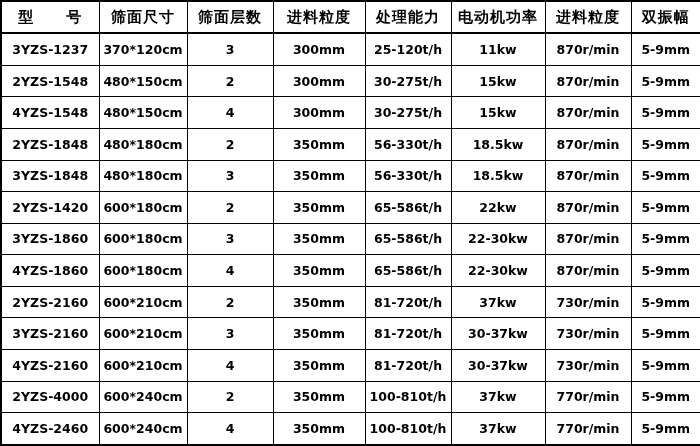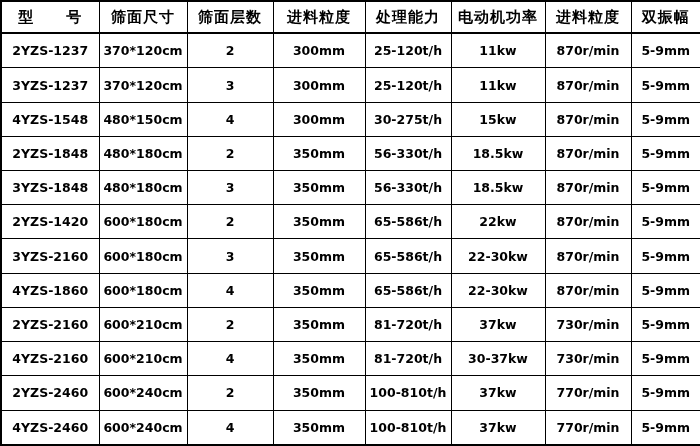--- a/index.html
+++ b/index.html
@@ -83,51 +83,51 @@
       <th>筛面尺寸</th>
       <th>筛面层数</th>
       <th>进料粒度</th>
       <th>处理能力</th>
       <th>电动机功率</th>
       <th>进料粒度</th>
       <th>双振幅</th>
     </tr>
   </thead>
   <tbody id="spec-body">
-  <tr>
-        <td>2YZS-1237</td>
+      <tr>
+        <td>3YZS-1237</td>
         <td>370*120cm</td>
-        <td>2</td>
+        <td>3</td>
         <td>300mm</td>
         <td>25-120t/h</td>
         <td>11kw</td>
         <td>870r/min</td>
         <td>5-9mm</td>
       </tr>
       <tr>
-        <td>3YZS-1237</td>
-        <td>370*120cm</td>
-        <td>3</td>
-        <td>300mm</td>
-        <td>25-120t/h</td>
-        <td>11kw</td>
-        <td>870r/min</td>
-        <td>5-9mm</td>
-      </tr>
-      <tr>
-        <td>4YZS-1548</td>
+        <td>2YZS-1548</td>
         <td>480*150cm</td>
-        <td>4</td>
+        <td>2</td>
         <td>300mm</td>
         <td>30-275t/h</td>
         <td>15kw</td>
         <td>870r/min</td>
         <td>5-9mm</td>
       </tr>
       <tr>
+        <td>4YZS-1548</td>
+        <td>480*150cm</td>
+        <td>4</td>
+        <td>300mm</td>
+        <td>30-275t/h</td>
+        <td>15kw</td>
+        <td>870r/min</td>
+        <td>5-9mm</td>
+      </tr>
+      <tr>
         <td>2YZS-1848</td>
         <td>480*180cm</td>
         <td>2</td>
         <td>350mm</td>
         <td>56-330t/h</td>
         <td>18.5kw</td>
         <td>870r/min</td>
         <td>5-9mm</td>
       </tr>
       <tr>
@@ -144,21 +144,21 @@
         <td>2YZS-1420</td>
         <td>600*180cm</td>
         <td>2</td>
         <td>350mm</td>
         <td>65-586t/h</td>
         <td>22kw</td>
         <td>870r/min</td>
         <td>5-9mm</td>
       </tr>
       <tr>
-        <td>3YZS-2160</td>
+        <td>3YZS-1860</td>
         <td>600*180cm</td>
         <td>3</td>
         <td>350mm</td>
         <td>65-586t/h</td>
         <td>22-30kw</td>
         <td>870r/min</td>
         <td>5-9mm</td>
       </tr>
       <tr>
         <td>4YZS-1860</td>
@@ -174,31 +174,41 @@
         <td>2YZS-2160</td>
         <td>600*210cm</td>
         <td>2</td>
         <td>350mm</td>
         <td>81-720t/h</td>
         <td>37kw</td>
         <td>730r/min</td>
         <td>5-9mm</td>
       </tr>
       <tr>
-        <td>4YZS-2160</td>
+        <td>3YZS-2160</td>
         <td>600*210cm</td>
-        <td>4</td>
+        <td>3</td>
         <td>350mm</td>
         <td>81-720t/h</td>
         <td>30-37kw</td>
         <td>730r/min</td>
         <td>5-9mm</td>
       </tr>
       <tr>
-        <td>2YZS-2460</td>
+        <td>4YZS-2160</td>
+        <td>600*210cm</td>
+        <td>4</td>
+        <td>350mm</td>
+        <td>81-720t/h</td>
+        <td>30-37kw</td>
+        <td>730r/min</td>
+        <td>5-9mm</td>
+      </tr>
+      <tr>
+        <td>2YZS-4000</td>
         <td>600*240cm</td>
         <td>2</td>
         <td>350mm</td>
         <td>100-810t/h</td>
         <td>37kw</td>
         <td>770r/min</td>
         <td>5-9mm</td>
       </tr>
       <tr>
         <td>4YZS-2460</td>

